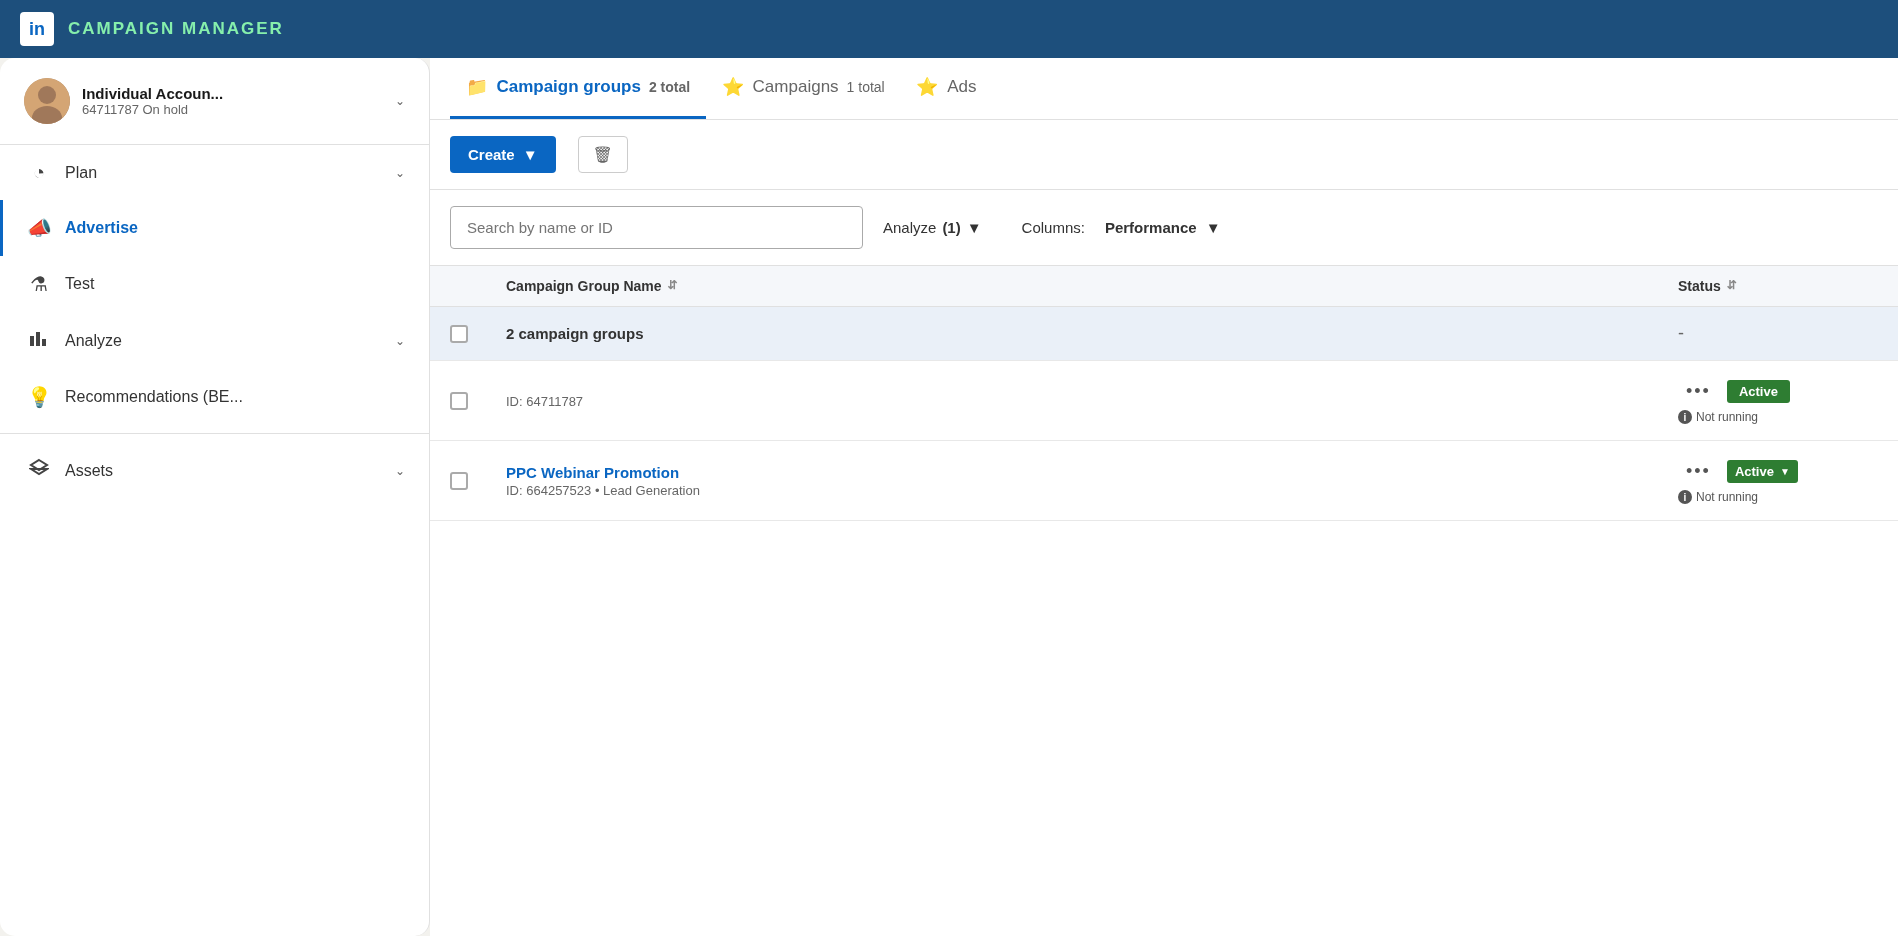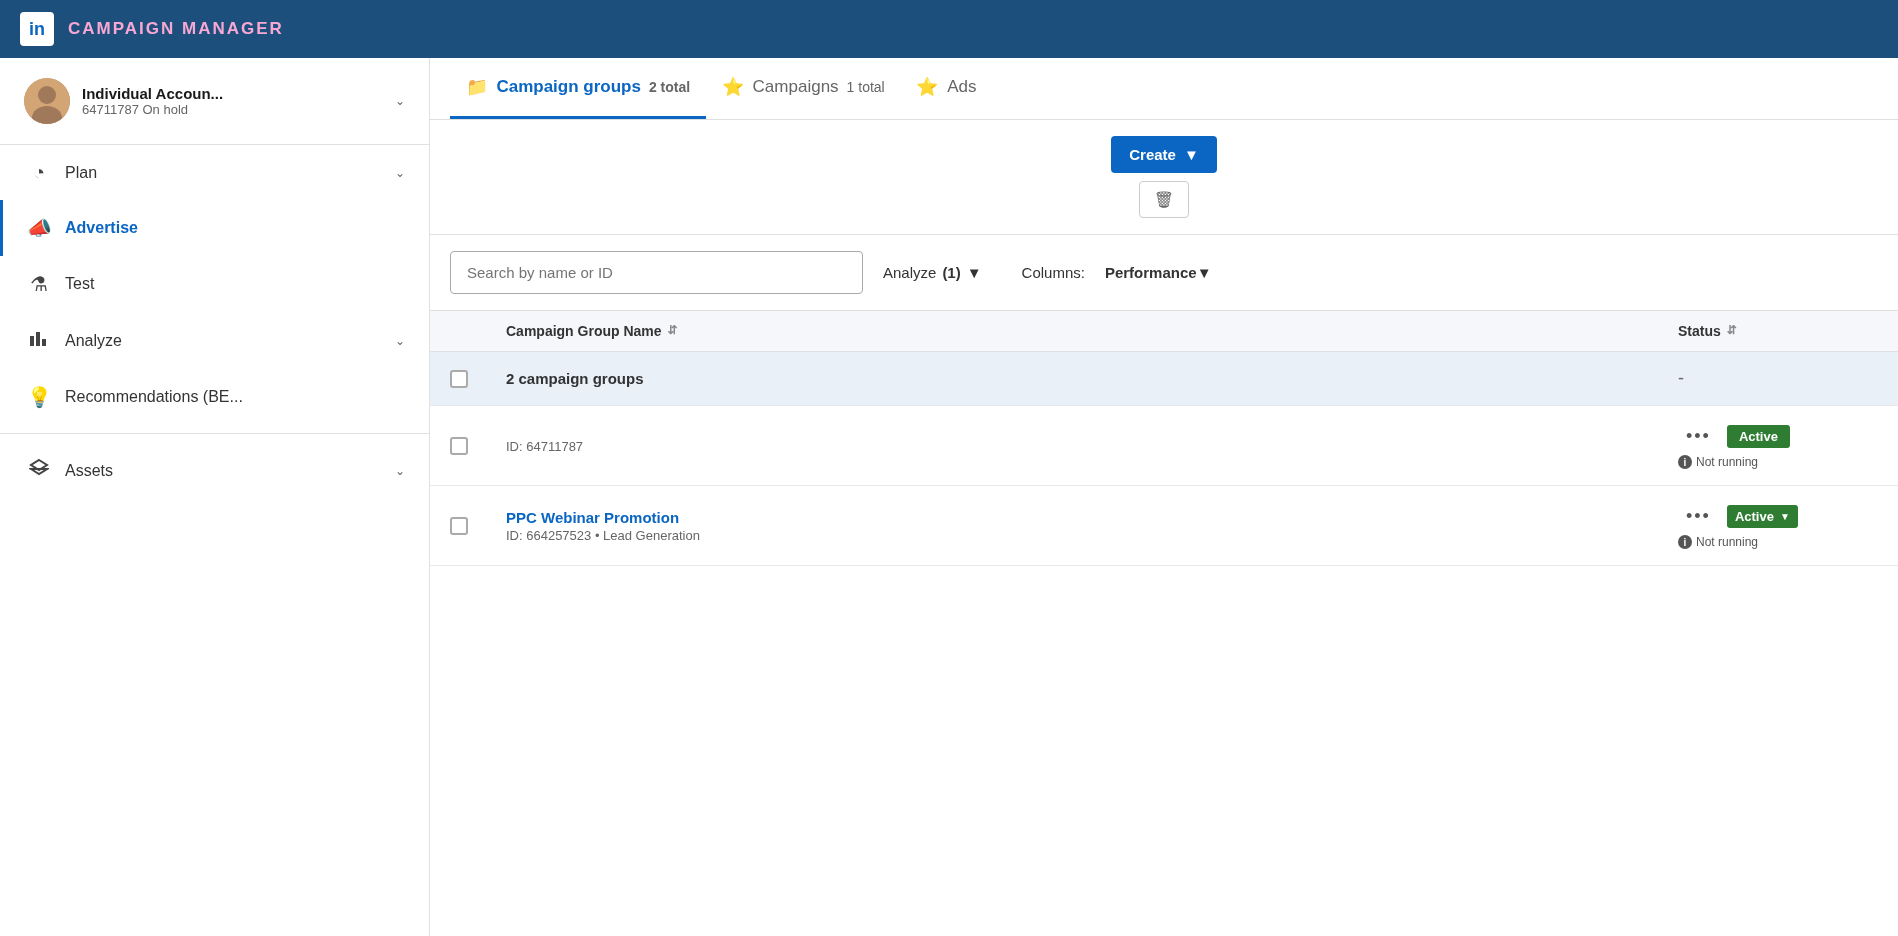--- a/index.html
+++ b/index.html
@@ -20,41 +20,42 @@
       font-weight: 900;
       font-size: 18px;
       width: 34px;
       height: 34px;
       display: flex;
       align-items: center;
       justify-content: center;
       border-radius: 4px;
     }
     .topbar-title {
-      color: #f9a8d4;
+      color: #86efac;
       font-size: 17px;
       font-weight: 600;
       letter-spacing: 2px;
       text-transform: uppercase;
     }
 
     
     .layout {
       display: flex;
       height: calc(100vh - 58px);
     }
 
     
     .sidebar {
       width: 430px;
       background: white;
       border-right: 1px solid #e0e0e0;
       padding: 0;
       overflow-y: auto;
       flex-shrink: 0;
+      border-radius: 15px;
     }
 
     .account-section {
       padding: 20px 24px;
       display: flex;
       align-items: center;
       gap: 12px;
       border-bottom: 1px solid #e0e0e0;
     }
     .account-avatar {
@@ -163,24 +164,23 @@
     }
     .tab-count {
       font-size: 14px;
       color: #666;
     }
 
     
     .toolbar {
       padding: 16px 20px;
       display: flex;
-      gap: 8px;
+      gap: 22px;
       align-items: center;
       border-bottom: 1px solid #e0e0e0;
-      flex-direction: column;
     }
     .btn-create {
       background: #0a66c2;
       color: white;
       border: none;
       padding: 10px 18px;
       border-radius: 4px;
       font-size: 15px;
       font-weight: 600;
       cursor: pointer;
@@ -228,21 +228,21 @@
       font-weight: 700;
     }
     .columns-label {
       font-size: 15px;
       color: #333;
       margin-left: 20px;
     }
     .columns-select {
       display: flex;
       align-items: center;
-      gap: 0;
+      gap: 9px;
       font-size: 15px;
       font-weight: 700;
       color: #333;
       cursor: pointer;
     }
 
     
     .table-header {
       display: grid;
       grid-template-columns: 56px 1fr 200px;

